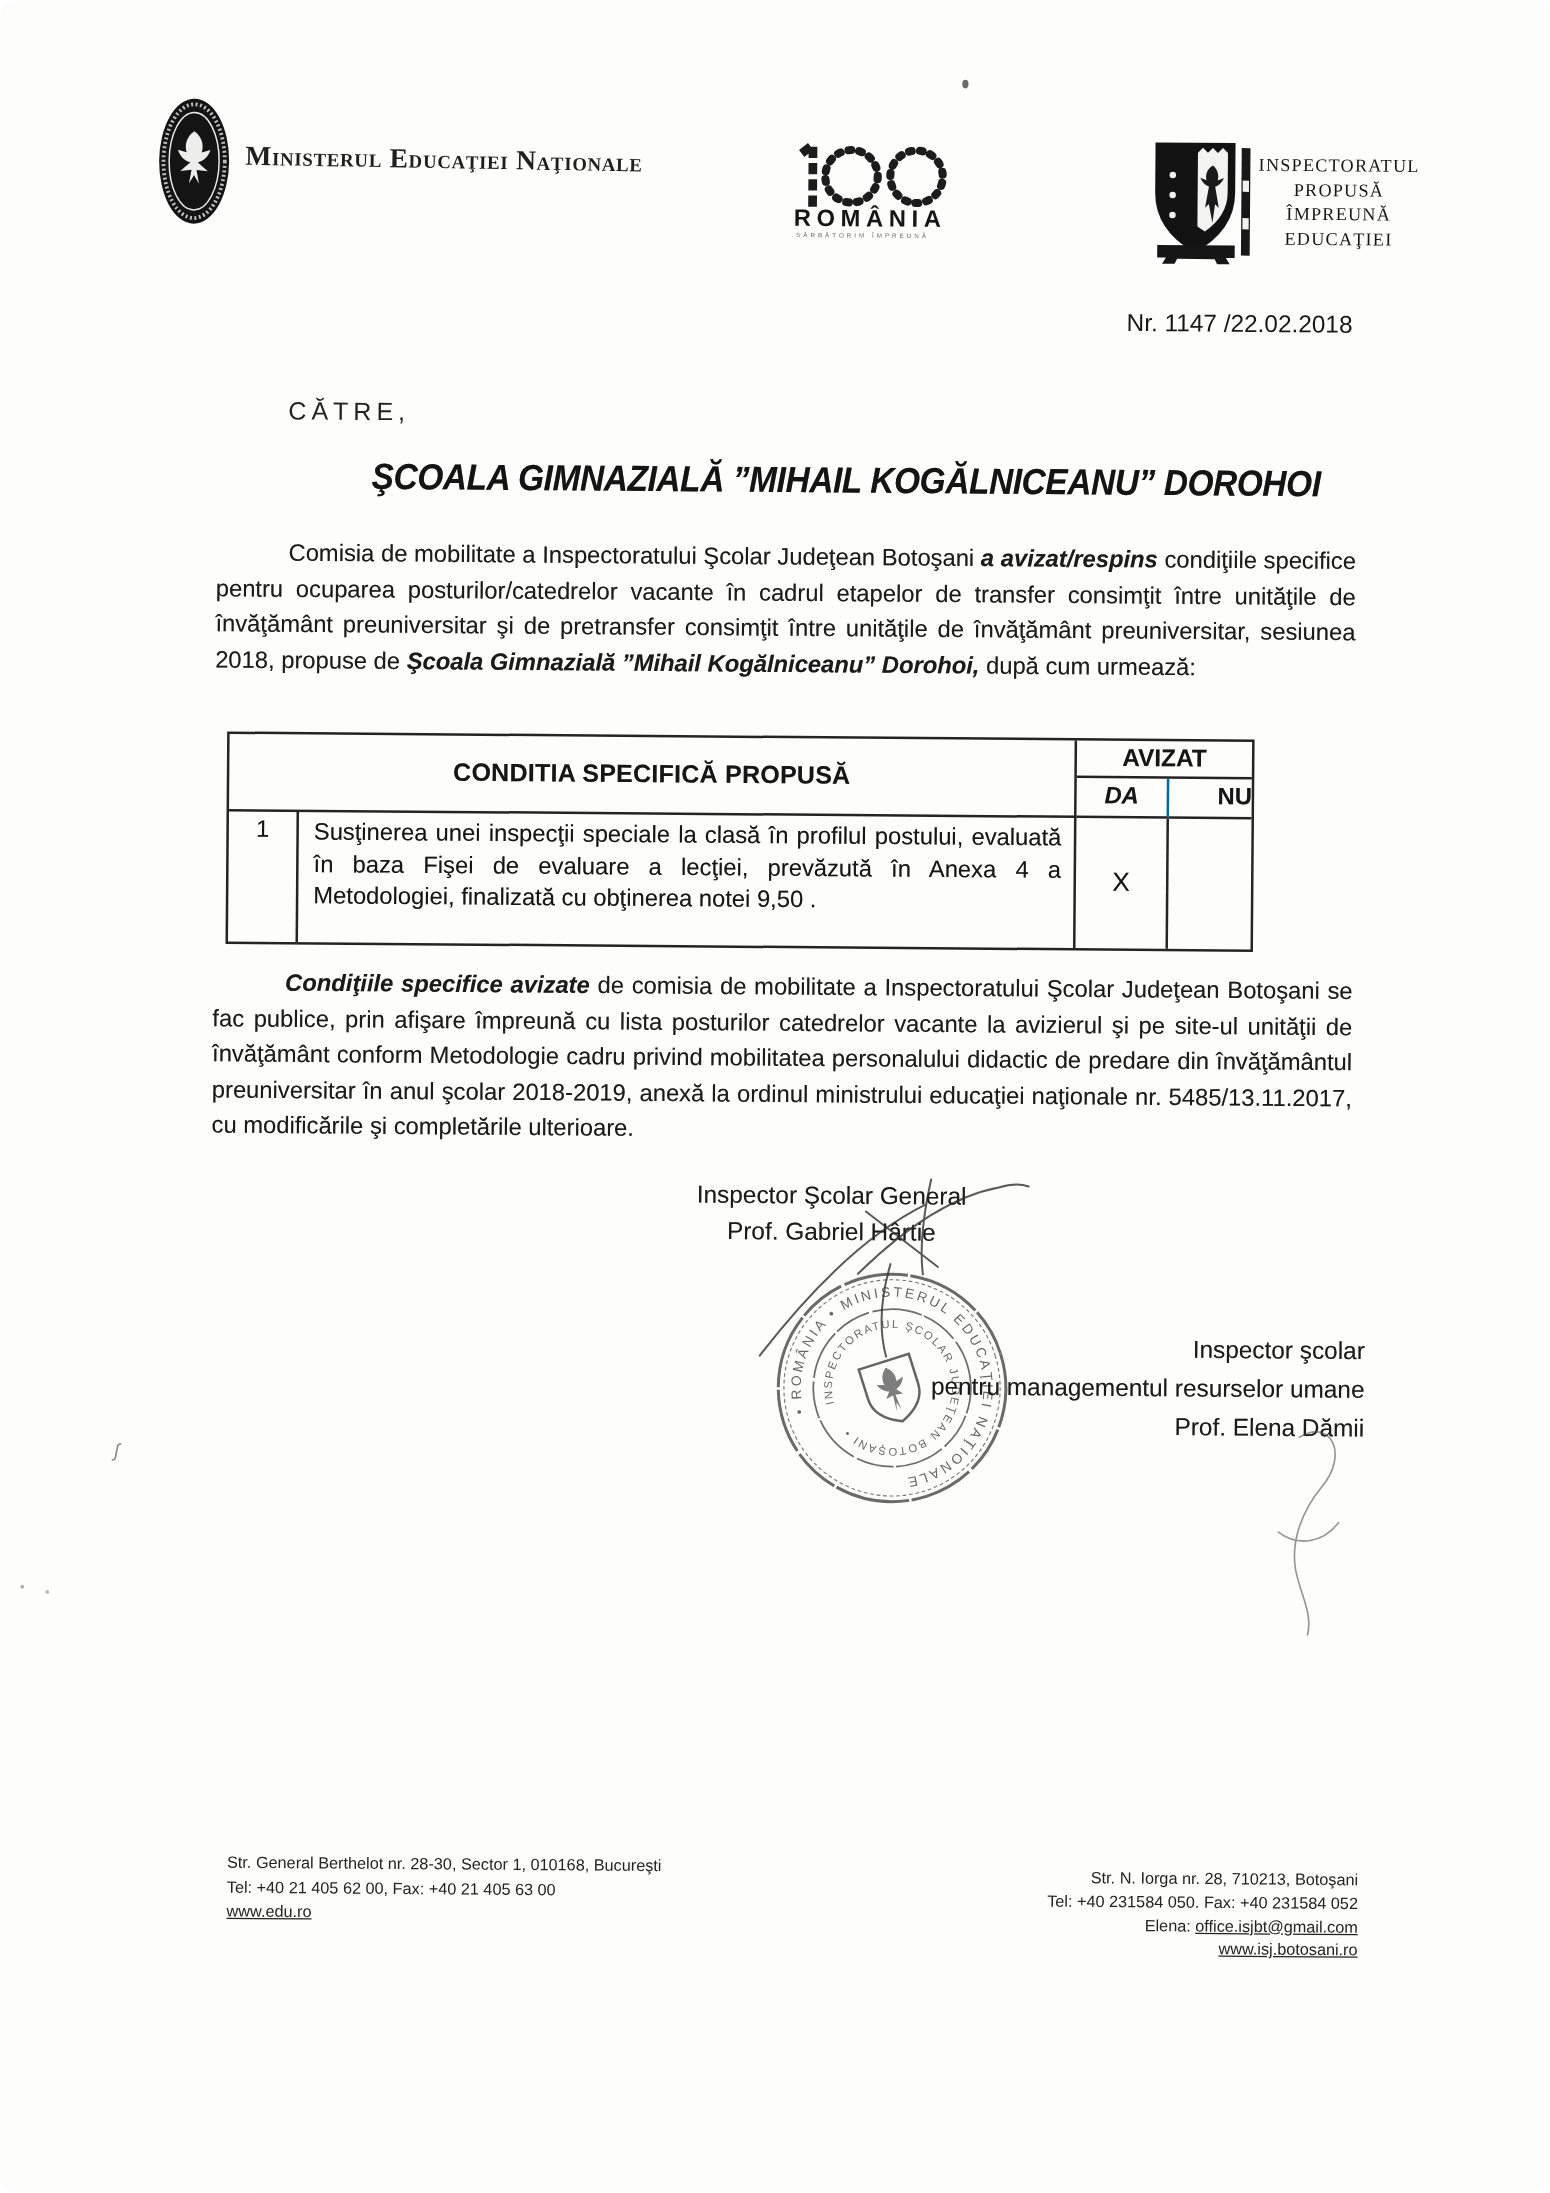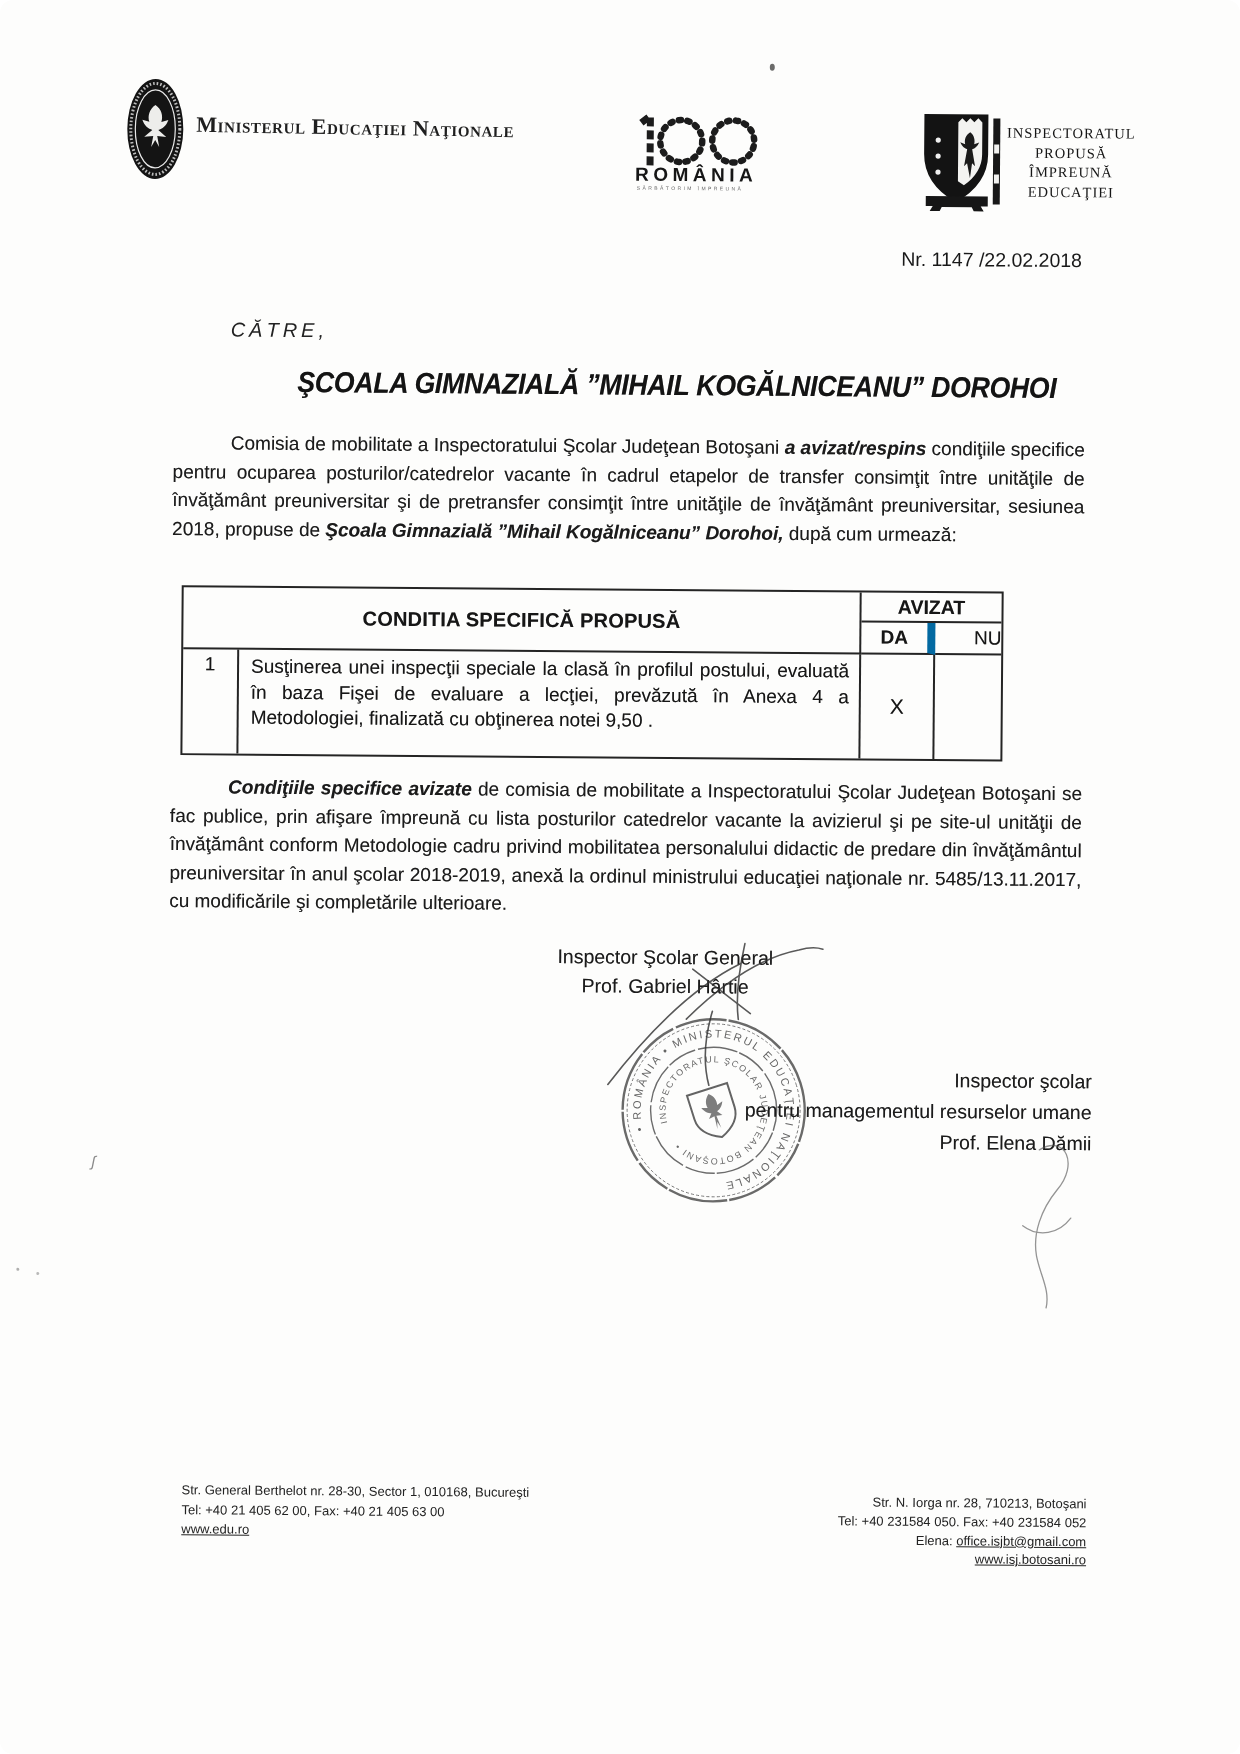--- a/index.html
+++ b/index.html
@@ -17,21 +17,21 @@
     left:197px;top:112px;font-family:"Liberation Serif", serif;
     font-variant:small-caps;font-weight:600;font-size:22px;letter-spacing:.6px;
     color:#1f1f1f;transform:rotate(.5deg);
   }
   .insp-text{
     left:996px;top:116px;width:152px;text-align:center;
     font-family:"Liberation Serif", serif;font-size:14.5px;line-height:19.5px;
     letter-spacing:1px;color:#161616;font-weight:500;
   }
   .reference{left:903px;top:241px;font-size:19.5px;color:#181818;}
-  .salutation{left:233px;top:317px;font-size:20px;font-style:italic;letter-spacing:4px;color:#222;}
+  .salutation{left:233px;top:317px;font-size:20px;letter-spacing:4px;color:#222;}
   .recipient{left:235px;top:364px;width:890px;text-align:center;}
   .recipient>span{
     display:inline-block;font-weight:700;font-style:italic;font-size:29px;
     letter-spacing:-.3px;transform:scaleX(.92);transform-origin:center;color:#141414;
     white-space:nowrap;text-shadow:0 0 .5px rgba(20,20,20,.45);
   }
   .para{
     left:176px;width:912px;font-size:19px;line-height:28.6px;text-align:justify;
     text-indent:58px;color:#1b1b1b;text-shadow:0 0 .5px rgba(20,20,20,.4);
   }
@@ -41,22 +41,22 @@
   .doc-table{
     left:186px;top:584px;width:818px;display:grid;
     grid-template-columns:56px 1fr 74px 66px;grid-template-rows:30px 32px 104px;
     border:2px solid #242424;font-size:19px;color:#161616;
     text-shadow:0 0 .5px rgba(20,20,20,.4);
   }
   .cell{box-sizing:border-box;}
   .head-cond{grid-area:1/1/3/3;border-right:2px solid #242424;border-bottom:2px solid #242424;
     display:flex;align-items:center;justify-content:center;font-weight:700;font-size:20px;letter-spacing:.2px;}
   .head-avizat{grid-area:1/3/2/5;border-bottom:2px solid #242424;display:flex;align-items:center;justify-content:center;font-weight:700;font-size:19.5px;}
-  .head-da{grid-area:2/3/3/4;border-right:8px solid #0369a1;border-bottom:2px solid #242424;display:flex;align-items:center;justify-content:center;font-weight:700;}
-  .head-nu{grid-area:2/4/3/5;border-bottom:2px solid #242424;display:flex;align-items:center;justify-content:center;font-weight:400;padding-left:39px;}
+  .head-da{grid-area:2/3/3/4;border-right:2px solid #0369a1;border-bottom:2px solid #242424;display:flex;align-items:center;justify-content:center;font-weight:700;font-style:italic;}
+  .head-nu{grid-area:2/4/3/5;border-bottom:2px solid #242424;display:flex;align-items:center;justify-content:center;font-weight:700;padding-left:39px;}
   .row-no{grid-area:3/1/4/2;border-right:2px solid #242424;text-align:center;padding-top:4px;}
   .row-cond{grid-area:3/2/4/3;border-right:2px solid #242424;padding:4px 10px 0 12px;line-height:25.6px;text-align:justify;}
   .row-da{grid-area:3/3/4/4;border-right:2px solid #242424;display:flex;align-items:center;justify-content:center;font-size:21px;}
   .row-nu{grid-area:3/4/4/5;}
 
   .sig-center{left:500px;top:938px;width:345px;text-align:center;font-size:19.5px;line-height:29px;text-shadow:0 0 .5px rgba(20,20,20,.4);}
   .sig-right{left:640px;top:1058px;width:460px;text-align:right;font-size:19.5px;line-height:31px;text-shadow:0 0 .5px rgba(20,20,20,.4);}
 
   .footer-left{left:193px;top:1479px;font-size:13px;line-height:19.5px;color:#232323;}
   .footer-right{left:640px;top:1487px;width:458px;text-align:right;font-size:13px;line-height:18.8px;color:#232323;}

